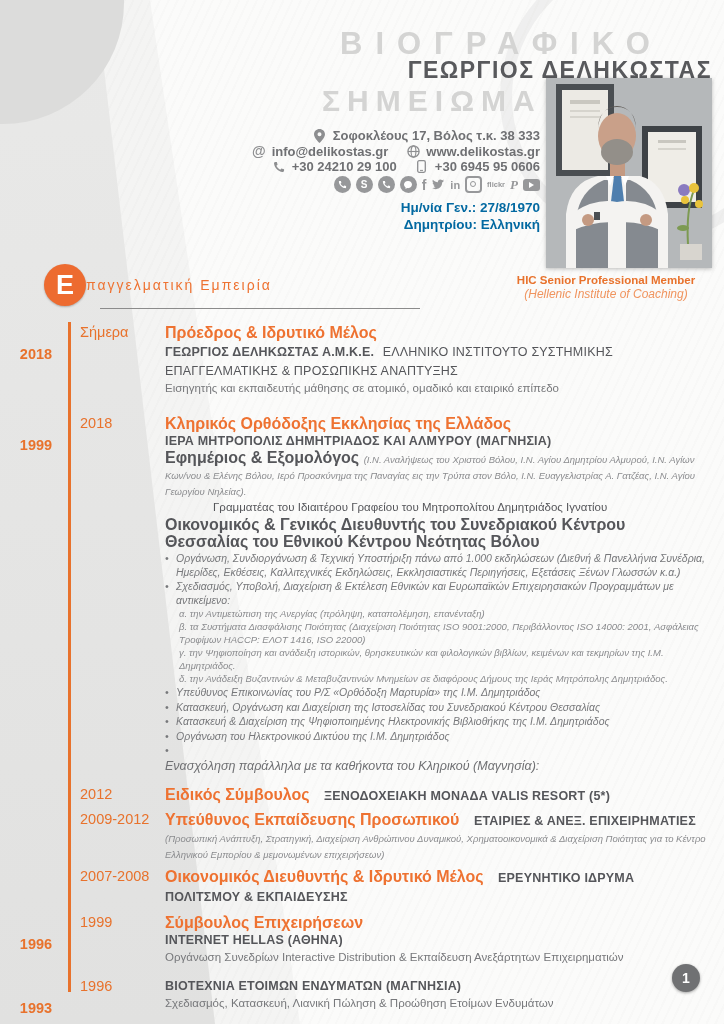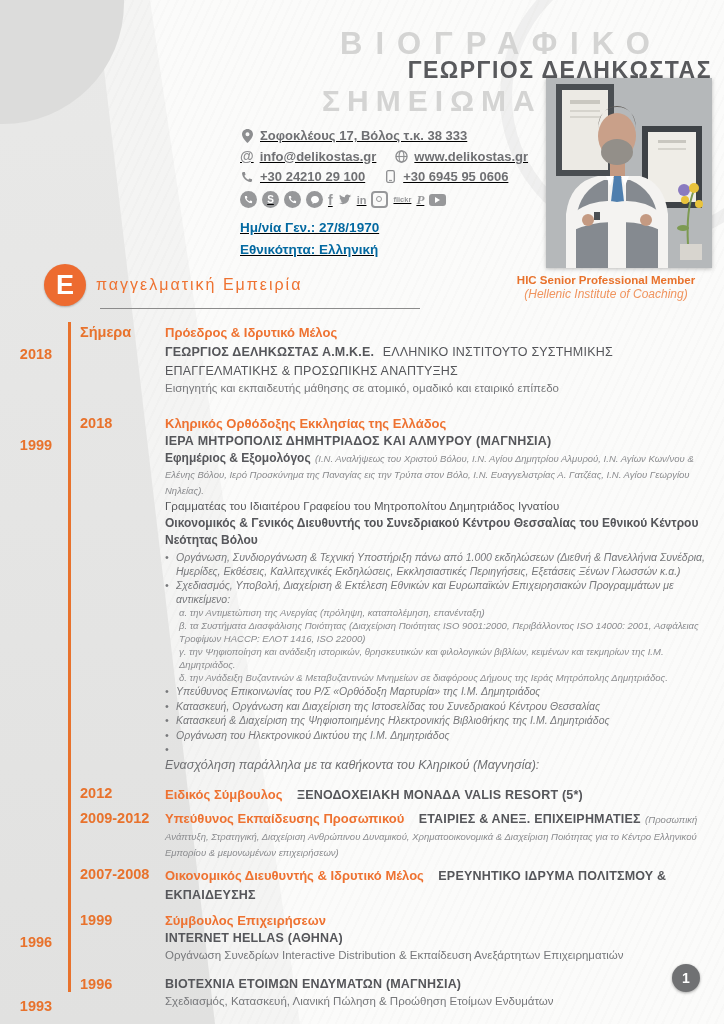--- a/index.html
+++ b/index.html
@@ -14,21 +14,21 @@
         background:linear-gradient(180deg,#e9e9e8,#e1e1e0);
         clip-path:polygon(0 0,96px 0,215px 100%,0 100%);}
   .corner{position:absolute;left:-118px;top:-118px;width:242px;height:242px;border-radius:50%;background:#dcdcdb;}
   .arc{position:absolute;right:-70px;top:-50px;width:270px;height:270px;border:12px solid rgba(190,190,190,0.18);border-radius:50%;}
   
   .wm1{position:absolute;left:340px;top:26px;font-size:31px;font-weight:bold;color:#d4d4d3;letter-spacing:13px;white-space:nowrap;}
   .wm2{position:absolute;left:322px;top:84px;font-size:30px;font-weight:bold;color:#d4d4d3;letter-spacing:7px;white-space:nowrap;}
   .name{position:absolute;right:12px;top:57px;font-size:23px;font-weight:bold;color:#58595c;letter-spacing:1.5px;white-space:nowrap;}
   .photo{position:absolute;left:546px;top:78px;width:166px;height:190px;box-shadow:0 1px 4px rgba(0,0,0,0.25);}
   
-  .contact{position:absolute;left:240px;top:128px;width:300px;display:flex;flex-direction:column;gap:5px;text-decoration:underline;}
+  .contact{position:absolute;left:240px;top:128px;width:300px;display:flex;flex-direction:column;align-items:flex-end;}
   .c-line{display:flex;align-items:center;gap:6px;color:#6f7073;font-size:13px;font-weight:bold;white-space:nowrap;}
   .c-group{display:flex;align-items:center;gap:6px;margin-left:12px;}
   .c-ico{display:inline-flex;align-items:center;justify-content:center;width:14px;height:14px;color:#8d8e90;}
   .at{font-size:14px;font-weight:bold;color:#8d8e90;}
   .socials{display:flex;align-items:center;gap:5px;margin-top:2px;}
   .s-circ{width:17px;height:17px;border-radius:50%;background:#97989a;color:#fff;display:inline-flex;
           align-items:center;justify-content:center;font-size:10px;font-weight:bold;}
   .s-flat{color:#97989a;font-weight:bold;display:inline-flex;align-items:center;justify-content:center;}
   .insta{width:13px;height:13px;border:2px solid #97989a;border-radius:4px;position:relative;}
   .insta::after{content:"";position:absolute;left:2.5px;top:2.5px;width:4px;height:4px;border:1.5px solid #97989a;border-radius:50%;}
@@ -36,32 +36,32 @@
   .yt::after{content:"";width:0;height:0;border-left:5px solid #fff;border-top:3px solid transparent;border-bottom:3px solid transparent;}
   .meta{margin-top:7px;color:#0369a1;font-size:13.5px;font-weight:bold;}
   
   .member{position:absolute;left:498px;top:274px;width:216px;text-align:center;}
   .member .l1{color:#e8722c;font-weight:bold;font-size:11.5px;}
   .member .l2{color:#f0945e;font-style:italic;font-size:12px;margin-top:1px;}
   
   .sec{position:absolute;left:44px;top:264px;display:flex;align-items:center;}
   .sec-badge{width:42px;height:42px;border-radius:50%;background:#ed6b30;color:#fff;font-size:27px;font-weight:bold;
              display:flex;align-items:center;justify-content:center;box-shadow:0 1px 2px rgba(0,0,0,0.25);}
-  .sec-text{margin-left:10px;color:#ee7231;font-size:16px;letter-spacing:2px;white-space:nowrap;}
+  .sec-text{color:#ee7231;font-size:14px;letter-spacing:2px;white-space:nowrap;}
   .sec-rule{position:absolute;left:100px;top:308px;width:320px;height:1px;background:#8b8b8b;}
   
   .tline{position:absolute;left:68px;top:322px;width:2.5px;height:670px;background:#e8722c;}
   .timeline{position:absolute;left:0;top:324px;width:724px;}
   .entry{position:relative;margin:0 14px 0 165px;}
-  .year-end{position:absolute;left:-85px;top:0;color:#e8722c;font-weight:bold;font-size:14.5px;white-space:nowrap;}
+  .year-end{position:absolute;left:-85px;top:0;color:#e8722c;font-weight:normal;font-size:14.5px;white-space:nowrap;}
   .year-start{position:absolute;left:-153px;top:22px;width:48px;text-align:center;color:#e8722c;font-weight:bold;font-size:14.5px;}
-  .t-title{color:#ee7231;font-weight:bold;font-size:13px;line-height:18px;}
+  .t-title{color:#ee7231;font-weight:bold;font-size:16px;line-height:18px;}
   .t-org{color:#55565a;font-weight:bold;font-size:12.5px;line-height:17px;letter-spacing:0.2px;}
   .t-desc{color:#77787b;font-size:11.5px;line-height:16px;}
-  .t-role{color:#55565a;font-weight:bold;font-size:12px;line-height:16px;}
+  .t-role{color:#55565a;font-weight:bold;font-size:16px;line-height:16px;}
   .t-detail{color:#8a8b8e;font-style:italic;font-size:9.5px;}
   .bullets{margin-top:2px;}
   .bullet{display:flex;color:#77787b;font-style:italic;font-size:10.5px;line-height:13.5px;margin-top:1px;}
   .bullet .dot{width:11px;flex:none;text-align:left;}
   .subitem{color:#8a8b8e;font-style:italic;font-size:9.5px;line-height:13px;margin-left:14px;}
   .parallel{color:#6f7073;font-style:italic;font-size:12.5px;margin-top:0;line-height:16px;}
   .inline-gap{margin-left:10px;}
   .m-top19{margin-top:19px;} .m-top12{margin-top:12px;} .m-top6{margin-top:6px;}
   .m-top5{margin-top:5px;} .m-top8{margin-top:8px;} .m-top13{margin-top:13px;}
   .badge{position:absolute;left:672px;top:964px;width:28px;height:28px;border-radius:50%;background:#707173;
@@ -180,21 +180,21 @@
             <path d="M9.6 1.1 C9.2 1.3 8.9 1.4 8.5 1.4 C8.9 1.2 9.2 0.8 9.3 0.4 C8.9 0.6 8.5 0.8 8.1 0.9 C7.7 0.5 7.2 0.3 6.7 0.3 C5.7 0.3 4.9 1.1 4.9 2.1 L5 2.5 C3.5 2.4 2.1 1.7 1.2 0.6 C1 0.9 0.9 1.2 0.9 1.6 C0.9 2.2 1.2 2.7 1.7 3.1 L1 2.9 C1 3.8 1.6 4.5 2.4 4.7 L1.7 4.8 C1.9 5.5 2.6 6 3.3 6 C2.7 6.5 1.9 6.8 1.1 6.8 L0.6 6.8 C1.4 7.3 2.4 7.6 3.4 7.6 C6.4 7.6 8.1 5.1 8.1 2.9 L8.1 2.6 C8.6 2.3 9.2 1.7 9.6 1.1 Z" fill="#97989a"></path>
           </svg>
         </span>
       <span class="s-flat" style="font-size:11px;">in</span>
       <span class="insta"></span>
       <span class="s-flat" style="font-size:7.5px;">flickr</span>
       <span class="s-flat" style="font-family:'Liberation Serif',serif;font-style:italic;font-size:13px;">P</span>
       <span class="yt"></span>
     </div>
     <div class="meta">Ημ/νία Γεν.: 27/8/1970</div>
-    <div class="meta" style="margin-top:2px;">Εθνικότητα: Ελληνική</div>
+    <div class="meta" style="margin-top:2px;">Δημητρίου: Ελληνική</div>
   </div>
 
   <div class="member">
     <div class="l1">HIC Senior Professional Member</div>
     <div class="l2">(Hellenic Institute of Coaching)</div>
   </div>
 
   <div class="sec">
     <div class="sec-badge">Ε</div>
     <div class="sec-text">παγγελματική Εμπειρία</div>
@@ -215,21 +215,21 @@
 
     <div class="entry m-top19">
       <span class="year-end">2018</span>
       <span class="year-start">1999</span>
       <div class="t-title">Κληρικός Ορθόδοξης Εκκλησίας της Ελλάδος</div>
       <div class="t-org">ΙΕΡΑ ΜΗΤΡΟΠΟΛΙΣ ΔΗΜΗΤΡΙΑΔΟΣ ΚΑΙ ΑΛΜΥΡΟΥ (ΜΑΓΝΗΣΙΑ)</div>
       <div style="line-height:14px;">
         <span class="t-role">Εφημέριος &amp; Εξομολόγος</span>
         <span class="t-detail">(Ι.Ν. Αναλήψεως του Χριστού Βόλου, Ι.Ν. Αγίου Δημητρίου Αλμυρού, Ι.Ν. Αγίων Κων/νου &amp; Ελένης Βόλου, Ιερό Προσκύνημα της Παναγίας εις την Τρύπα στον Βόλο, Ι.Ν. Ευαγγελιστρίας Α. Γατζέας, Ι.Ν. Αγίου Γεωργίου Νηλείας).</span>
       </div>
-      <div class="t-desc" style="color:#55565a;line-height:17px;">Γραμματέας του Ιδιαιτέρου Γραφείου του Μητροπολίτου Δημητριάδος Ιγνατίου</div>
+      <div class="t-desc" style="color:#55565a;line-height:17px;margin-left:48px;">Γραμματέας του Ιδιαιτέρου Γραφείου του Μητροπολίτου Δημητριάδος Ιγνατίου</div>
       <div class="t-role" style="line-height:17px;">Οικονομικός &amp; Γενικός Διευθυντής του Συνεδριακού Κέντρου Θεσσαλίας του Εθνικού Κέντρου Νεότητας Βόλου</div>
       <div class="bullets">
         <div class="bullet">
             <span class="dot">•</span>
             <span>Οργάνωση, Συνδιοργάνωση &amp; Τεχνική Υποστήριξη πάνω από 1.000 εκδηλώσεων (Διεθνή &amp; Πανελλήνια Συνέδρια, Ημερίδες, Εκθέσεις, Καλλιτεχνικές Εκδηλώσεις, Εκκλησιαστικές Περιηγήσεις, Εξετάσεις Ξένων Γλωσσών κ.α.)</span>
           </div>
         <div class="bullet">
             <span class="dot">•</span>
             <span>Σχεδιασμός, Υποβολή, Διαχείριση &amp; Εκτέλεση Εθνικών και Ευρωπαϊκών Επιχειρησιακών Προγραμμάτων με αντικείμενο:</span>
           </div>

